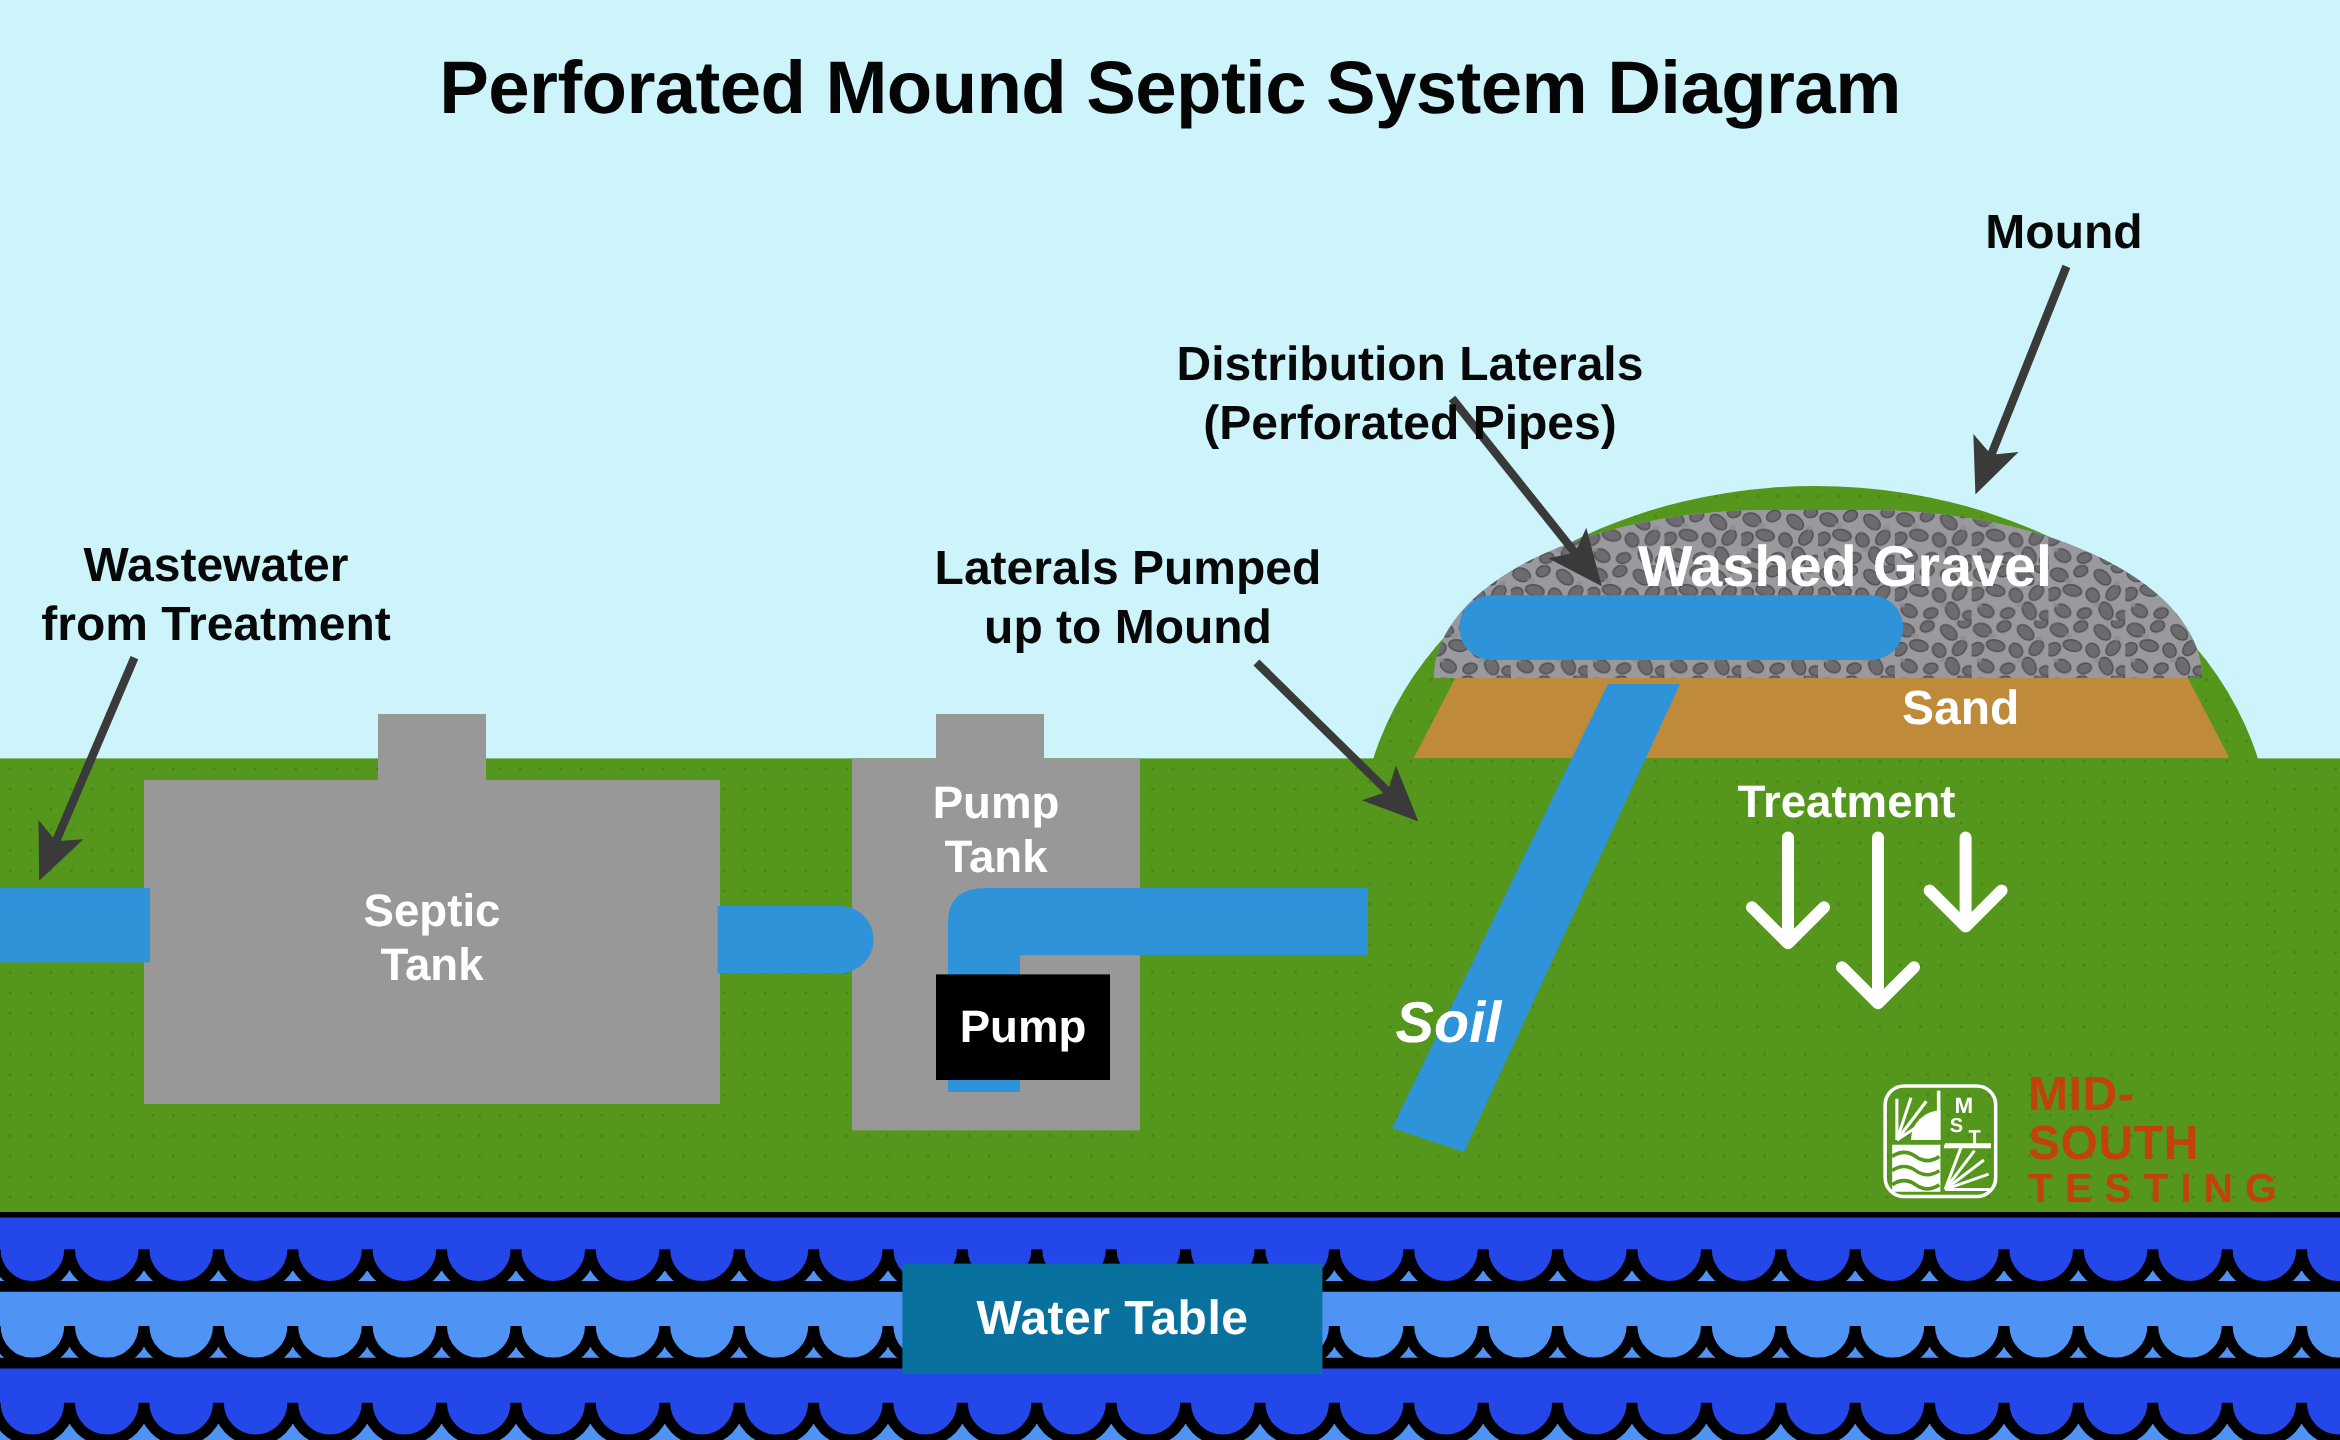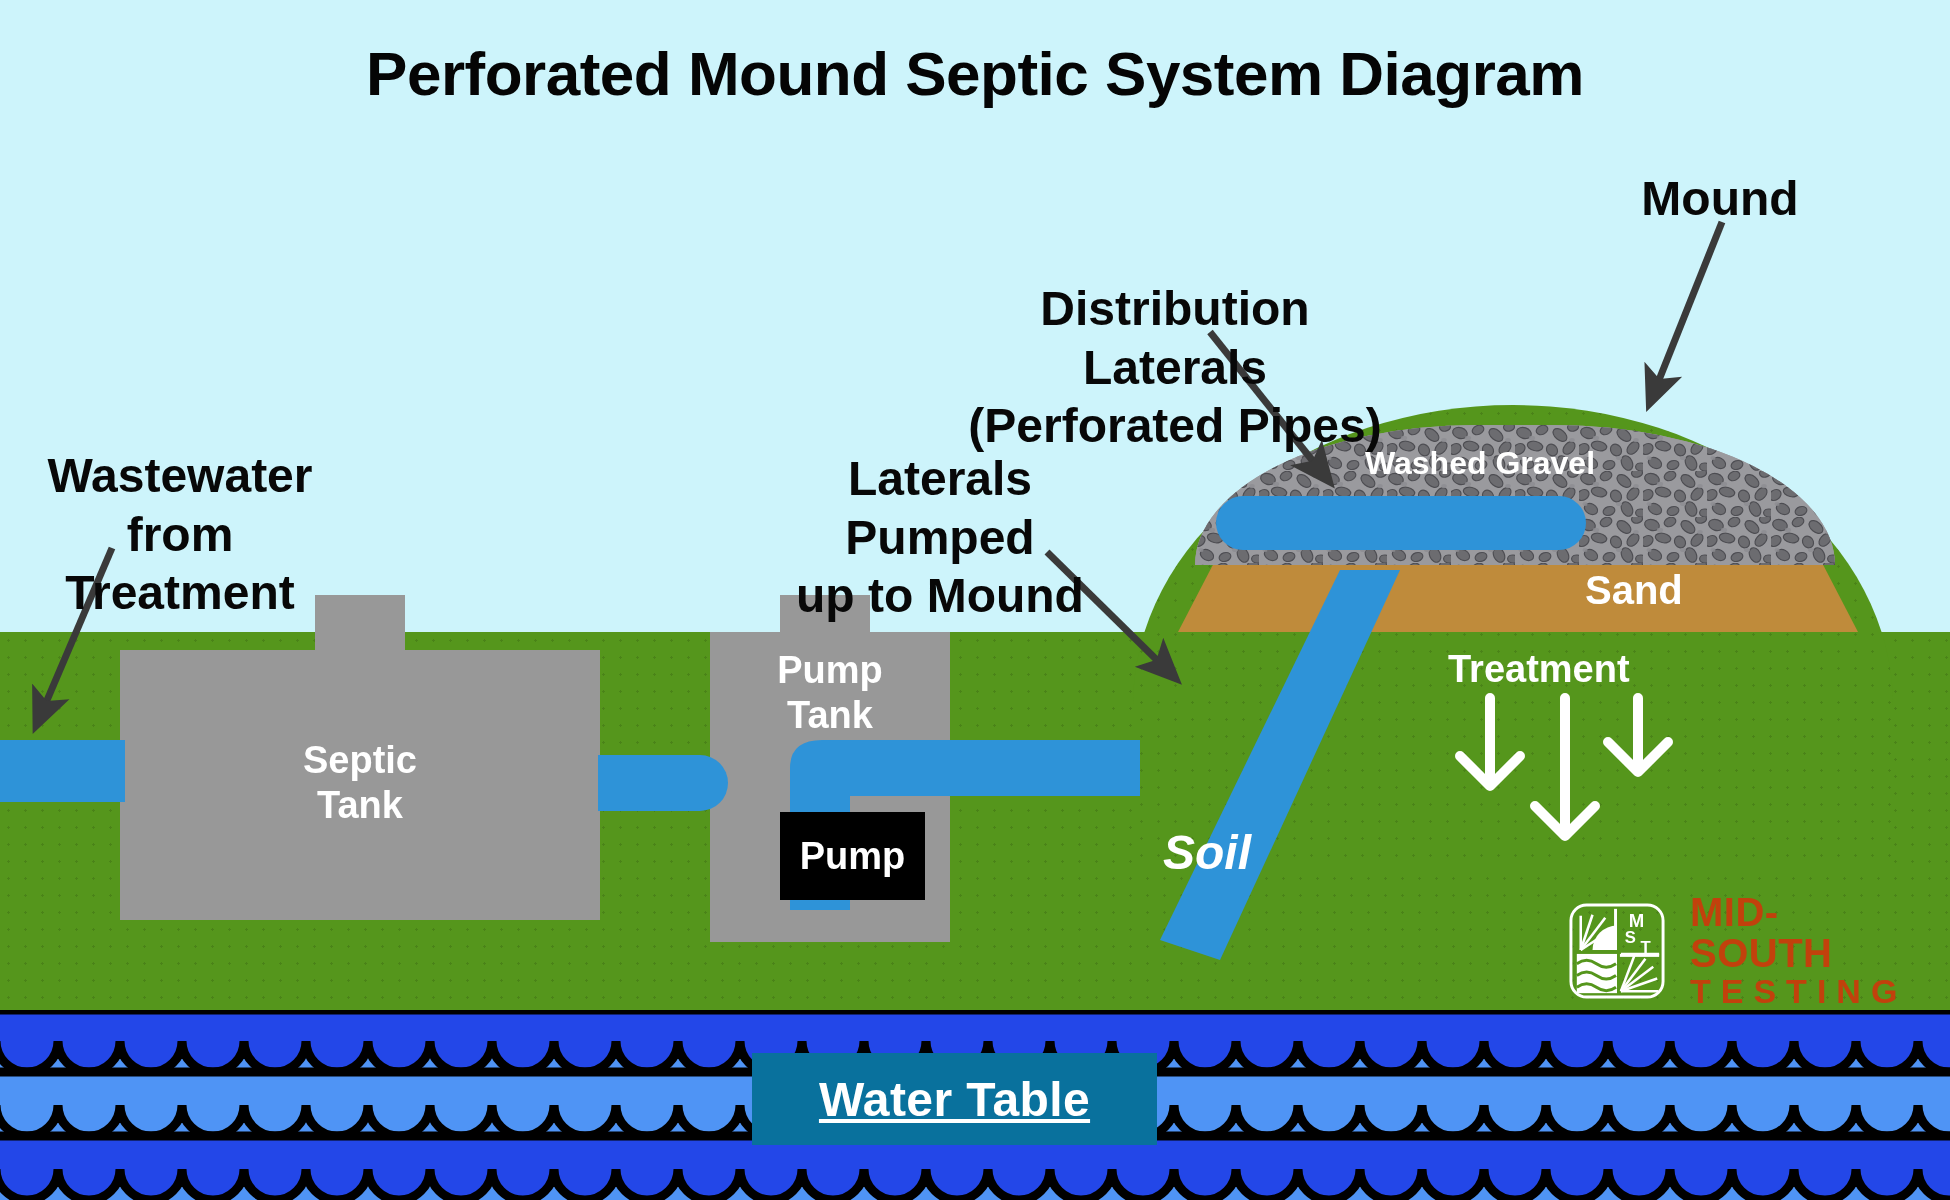--- a/index.html
+++ b/index.html
@@ -29,26 +29,25 @@
   #soil{left:0;top:632px;width:1950px;height:388px;background:#55961c;}
   #soil-texture{left:0;top:632px;width:1950px;height:388px;
     background-image:radial-gradient(circle, rgba(0,0,0,.13) 1.1px, transparent 1.2px);
     background-size:17px 17px;}
 
   
   #water{left:0;top:1010px;width:1950px;height:190px;background:#4f94f5;overflow:hidden;}
 
   
   #wt-label{
-    left:752px;top:1053px;width:405px;height:92px;
+    left:752px;top:1053px;width:350px;height:92px;
     background:#09719d;
     display:flex;align-items:center;justify-content:center;
-    color:#ffffff;font-size:48px;font-weight:bold;
+    color:#ffffff;font-size:40px;font-weight:bold;
     letter-spacing:.4px;
-    text-decoration:underline;
   }
 
   
   .tank{position:absolute;background:#989898;}
   #septic-tank{left:120px;top:650px;width:480px;height:270px;}
   #septic-riser{left:315px;top:595px;width:90px;height:58px;background:#989898;}
   .tank-label{
     position:absolute;color:#ffffff;font-size:38px;font-weight:bold;
     text-align:center;line-height:1.18;width:100%;
   }
@@ -93,28 +92,28 @@
     border-top-left-radius:320px 160px;
     border-top-right-radius:320px 160px;
     overflow:hidden;
   }
   #gravel-tex{
     position:absolute;left:0;top:0;width:640px;height:140px;
   }
 
   
   .art-label{position:absolute;color:#ffffff;font-weight:bold;}
-  #gravel-label{left:1365px;top:445px;font-size:32px;}
+  #gravel-label{left:1365px;top:445px;font-size:48px;}
   #sand-label{left:1585px;top:568px;font-size:40px;}
   #soil-label{left:1163px;top:825px;font-size:48px;font-style:italic;}
   #treatment-label{left:1448px;top:648px;font-size:38px;}
 
   
   .callout{
-    position:absolute;color:#080808;font-size:48px;font-weight:bold;
+    position:absolute;color:#080808;font-size:40px;font-weight:bold;
     line-height:1.22;text-align:center;
   }
   #cal-wastewater{left:30px;top:447px;width:300px;}
   #cal-effluent{left:760px;top:450px;width:360px;}
   #cal-laterals{left:965px;top:252px;width:420px;margin-top:28px;}
   #cal-mound{left:1630px;top:170px;width:180px;}
 
   
   #logo{left:1568px;top:900px;width:350px;height:102px;display:flex;align-items:center;}
   #logo-mark{width:98px;height:98px;flex:0 0 98px;}

